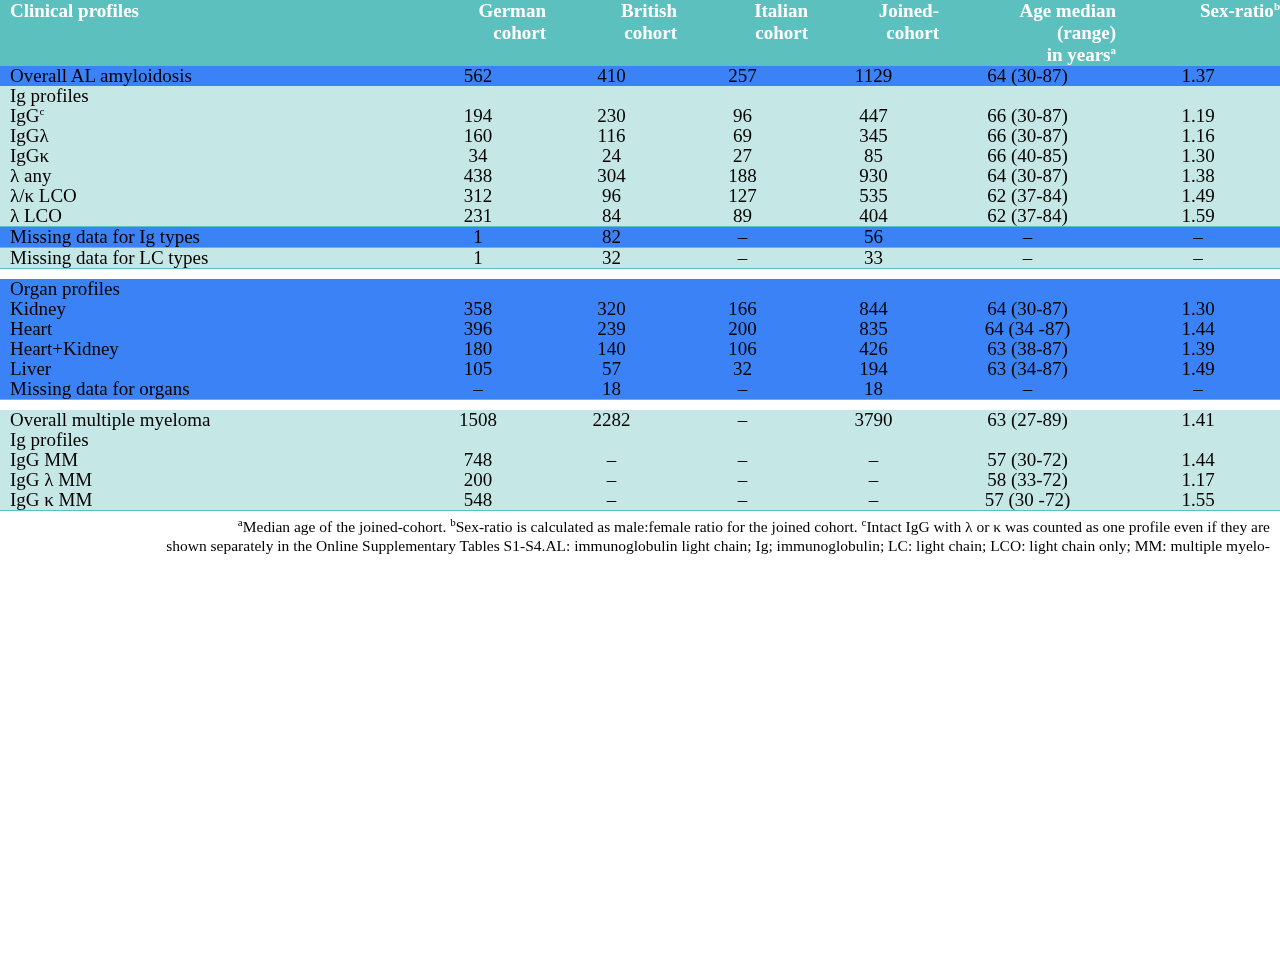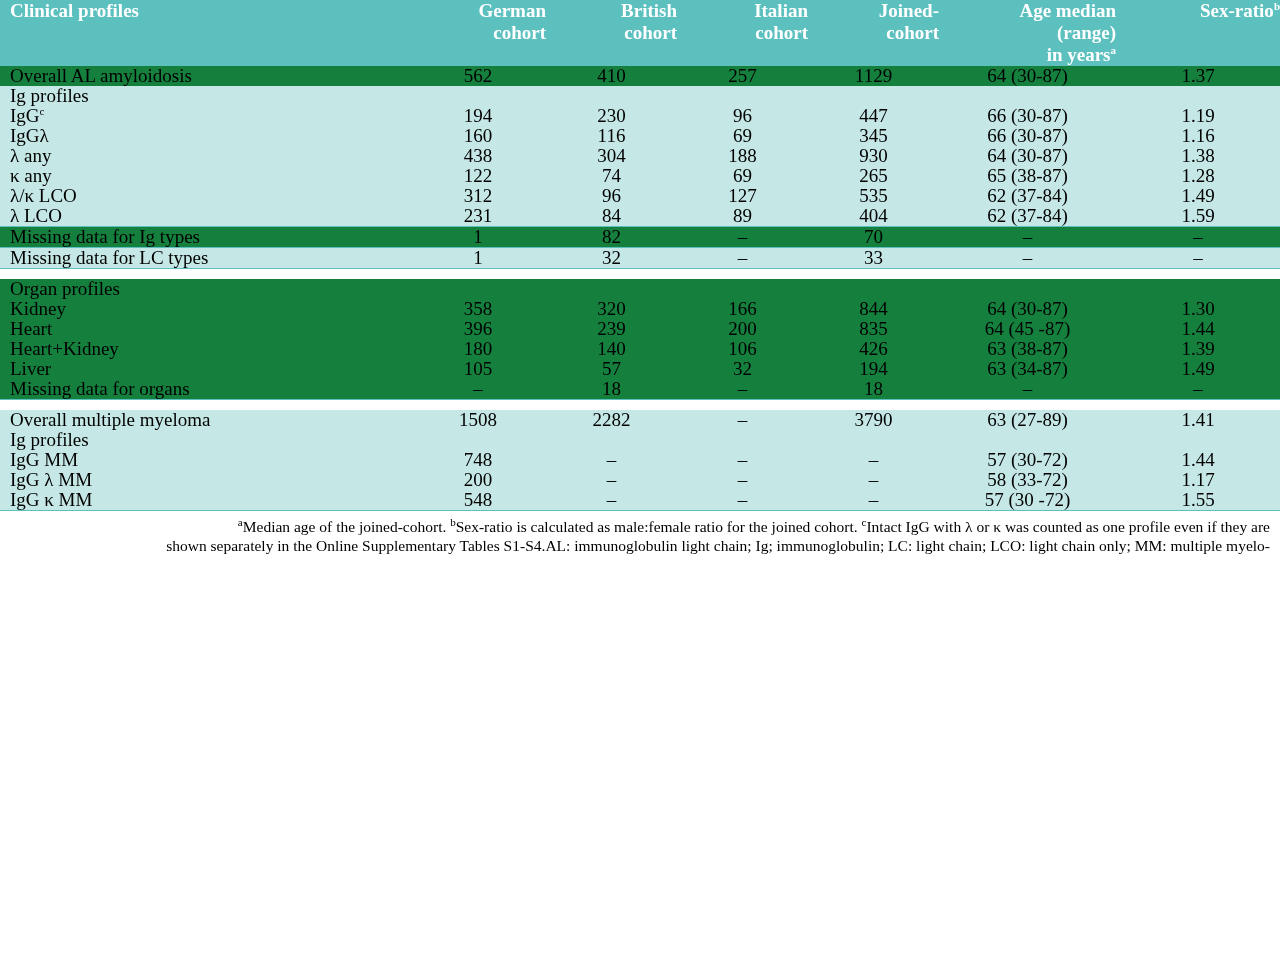--- a/index.html
+++ b/index.html
@@ -63,21 +63,21 @@
     padding: 5px 6px 5px 6px;
     text-align: center;
     font-family: "Liberation Serif", serif;
   }
   tbody td.label {
     text-align: left;
     padding-left: 10px;
     white-space: nowrap;
   }
   tr.tint td { background: #c5e8e6; }
-  tr.plain td { background: #15803d; }
+  tr.plain td { background: #3b82f6; }
   tr.gap td { height: 10px; padding: 0; background: #ffffff; }
   tr.thinline td {
     border-bottom: 1px solid #5cc0bf;
   }
   
   .footnotes {
     font-family: "Liberation Serif", serif;
     font-size: 15.5px;
     line-height: 19px;
     padding: 6px 10px 0 8px;
@@ -161,36 +161,36 @@
         <tr class="tint">
           <td class="label"><span>IgGλ</span></td>
           <td><span>160</span></td>
           <td><span>116</span></td>
           <td><span>69</span></td>
           <td><span>345</span></td>
           <td><span>66 (30-87)</span></td>
           <td><span>1.16</span></td>
         </tr>
         <tr class="tint">
+          <td class="label"><span>IgGκ</span></td>
+          <td><span>34</span></td>
+          <td><span>24</span></td>
+          <td><span>27</span></td>
+          <td><span>85</span></td>
+          <td><span>66 (40-85)</span></td>
+          <td><span>1.30</span></td>
+        </tr>
+        <tr class="tint">
           <td class="label"><span>λ any</span></td>
           <td><span>438</span></td>
           <td><span>304</span></td>
           <td><span>188</span></td>
           <td><span>930</span></td>
           <td><span>64 (30-87)</span></td>
           <td><span>1.38</span></td>
-        </tr>
-        <tr class="tint">
-          <td class="label"><span>κ any</span></td>
-          <td><span>122</span></td>
-          <td><span>74</span></td>
-          <td><span>69</span></td>
-          <td><span>265</span></td>
-          <td><span>65 (38-87)</span></td>
-          <td><span>1.28</span></td>
         </tr>
         <tr class="tint">
           <td class="label"><span>λ/κ  LCO</span></td>
           <td><span>312</span></td>
           <td><span>96</span></td>
           <td><span>127</span></td>
           <td><span>535</span></td>
           <td><span>62 (37-84)</span></td>
           <td><span>1.49</span></td>
         </tr>
@@ -201,21 +201,21 @@
           <td><span>89</span></td>
           <td><span>404</span></td>
           <td><span>62 (37-84)</span></td>
           <td><span>1.59</span></td>
         </tr>
         <tr class="plain thinline">
           <td class="label"><span>Missing data for Ig types</span></td>
           <td><span>1</span></td>
           <td><span>82</span></td>
           <td><span>–</span></td>
-          <td><span>70</span></td>
+          <td><span>56</span></td>
           <td><span>–</span></td>
           <td><span>–</span></td>
         </tr>
         <tr class="tint thinline">
           <td class="label"><span>Missing data for LC types</span></td>
           <td><span>1</span></td>
           <td><span>32</span></td>
           <td><span>–</span></td>
           <td><span>33</span></td>
           <td><span>–</span></td>
@@ -247,21 +247,21 @@
           <td><span>844</span></td>
           <td><span>64 (30-87)</span></td>
           <td><span>1.30</span></td>
         </tr>
         <tr class="plain">
           <td class="label"><span>Heart</span></td>
           <td><span>396</span></td>
           <td><span>239</span></td>
           <td><span>200</span></td>
           <td><span>835</span></td>
-          <td><span>64 (45 -87)</span></td>
+          <td><span>64 (34 -87)</span></td>
           <td><span>1.44</span></td>
         </tr>
         <tr class="plain">
           <td class="label"><span>Heart+Kidney</span></td>
           <td><span>180</span></td>
           <td><span>140</span></td>
           <td><span>106</span></td>
           <td><span>426</span></td>
           <td><span>63 (38-87)</span></td>
           <td><span>1.39</span></td>

